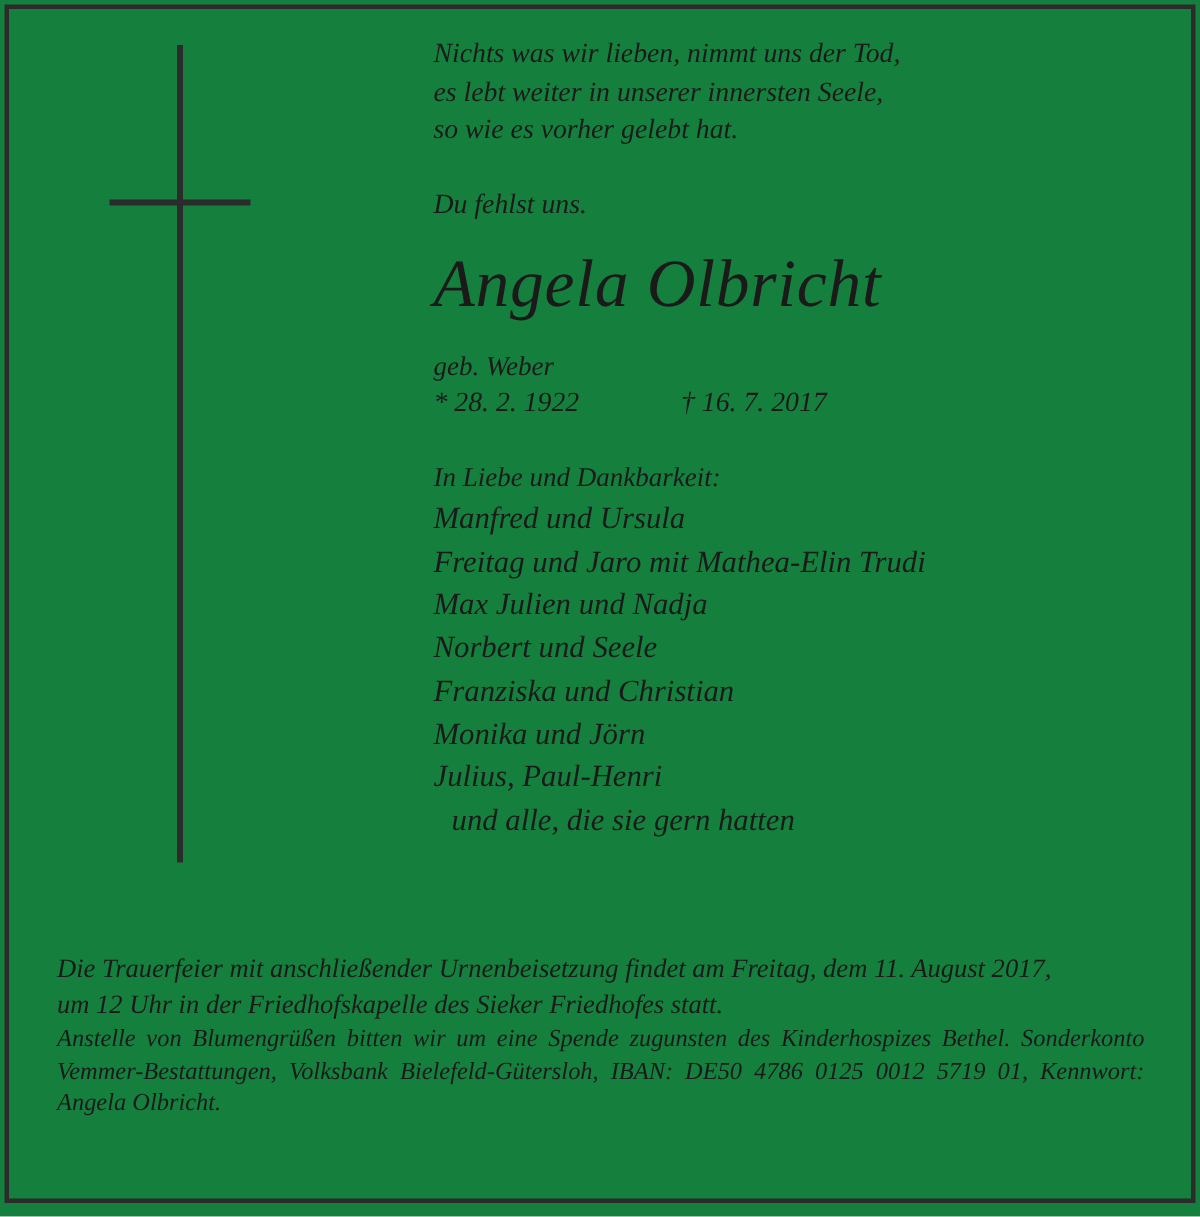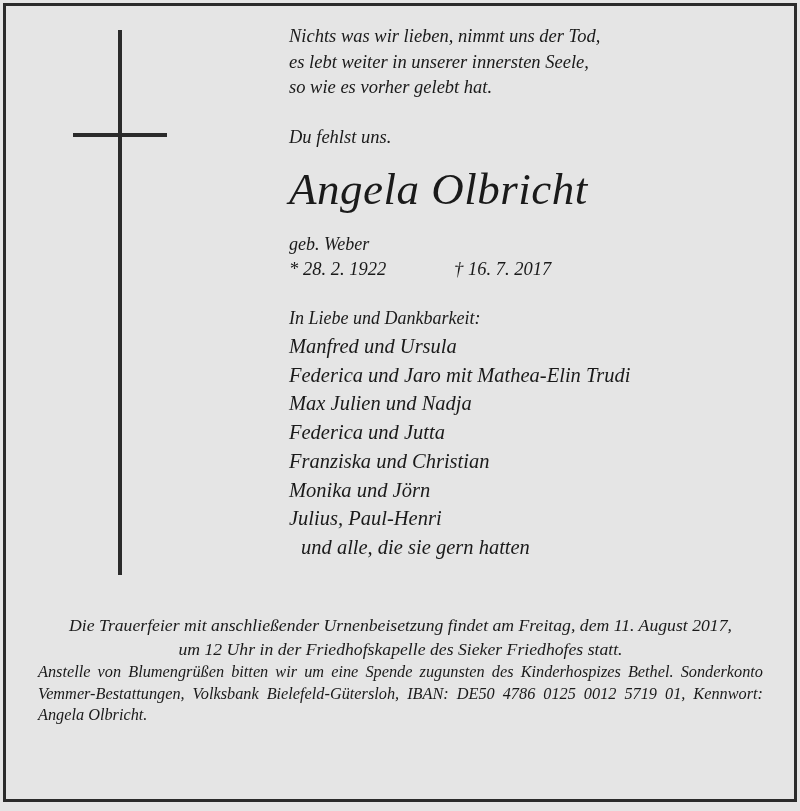--- a/index.html
+++ b/index.html
@@ -6,21 +6,21 @@
   html, body {
     margin: 0;
     padding: 0;
     background: #ffffff;
   }
 
   .page {
     position: relative;
     width: 800px;
     height: 811px;
-    background: #e5e5e5;
+    background: #15803d;
     box-sizing: border-box;
     overflow: hidden;
     font-family: "Liberation Serif", "DejaVu Serif", serif;
     color: #1a1a1a;
   }
 
   
   .frame {
     position: absolute;
     left: 3px;
@@ -133,22 +133,21 @@
     font-style: italic;
     font-size: 17.5px;
     line-height: 23.5px;
   }
   .address div { white-space: nowrap; }
 
   .service {
     font-style: italic;
     font-size: 17.7px;
     line-height: 24px;
-    margin-top: 12px;
-    text-align: center;
+    margin-top: 32px;
   }
   .service div { white-space: nowrap; }
 
   .donation {
     font-style: italic;
     font-size: 16.3px;
     line-height: 21.5px;
     text-align: justify;
     text-justify: inter-word;
   }
@@ -182,23 +181,23 @@
 
     <div class="dates">
       <span class="born">* 28. 2. 1922</span>
       <span class="died">† 16. 7. 2017</span>
     </div>
 
     <div class="gratitude">In Liebe und Dankbarkeit:</div>
 
     <div class="family">
       <div>Manfred und Ursula</div>
-      <div>Federica und Jaro mit Mathea-Elin Trudi</div>
+      <div>Freitag und Jaro mit Mathea-Elin Trudi</div>
       <div>Max Julien und Nadja</div>
-      <div>Federica und Jutta</div>
+      <div>Norbert und Seele</div>
       <div>Franziska und Christian</div>
       <div>Monika und Jörn</div>
       <div>Julius, Paul-Henri</div>
       <div class="indented">und alle, die sie gern hatten</div>
     </div>
 
   </div>
 
   <div class="bottom">
 

